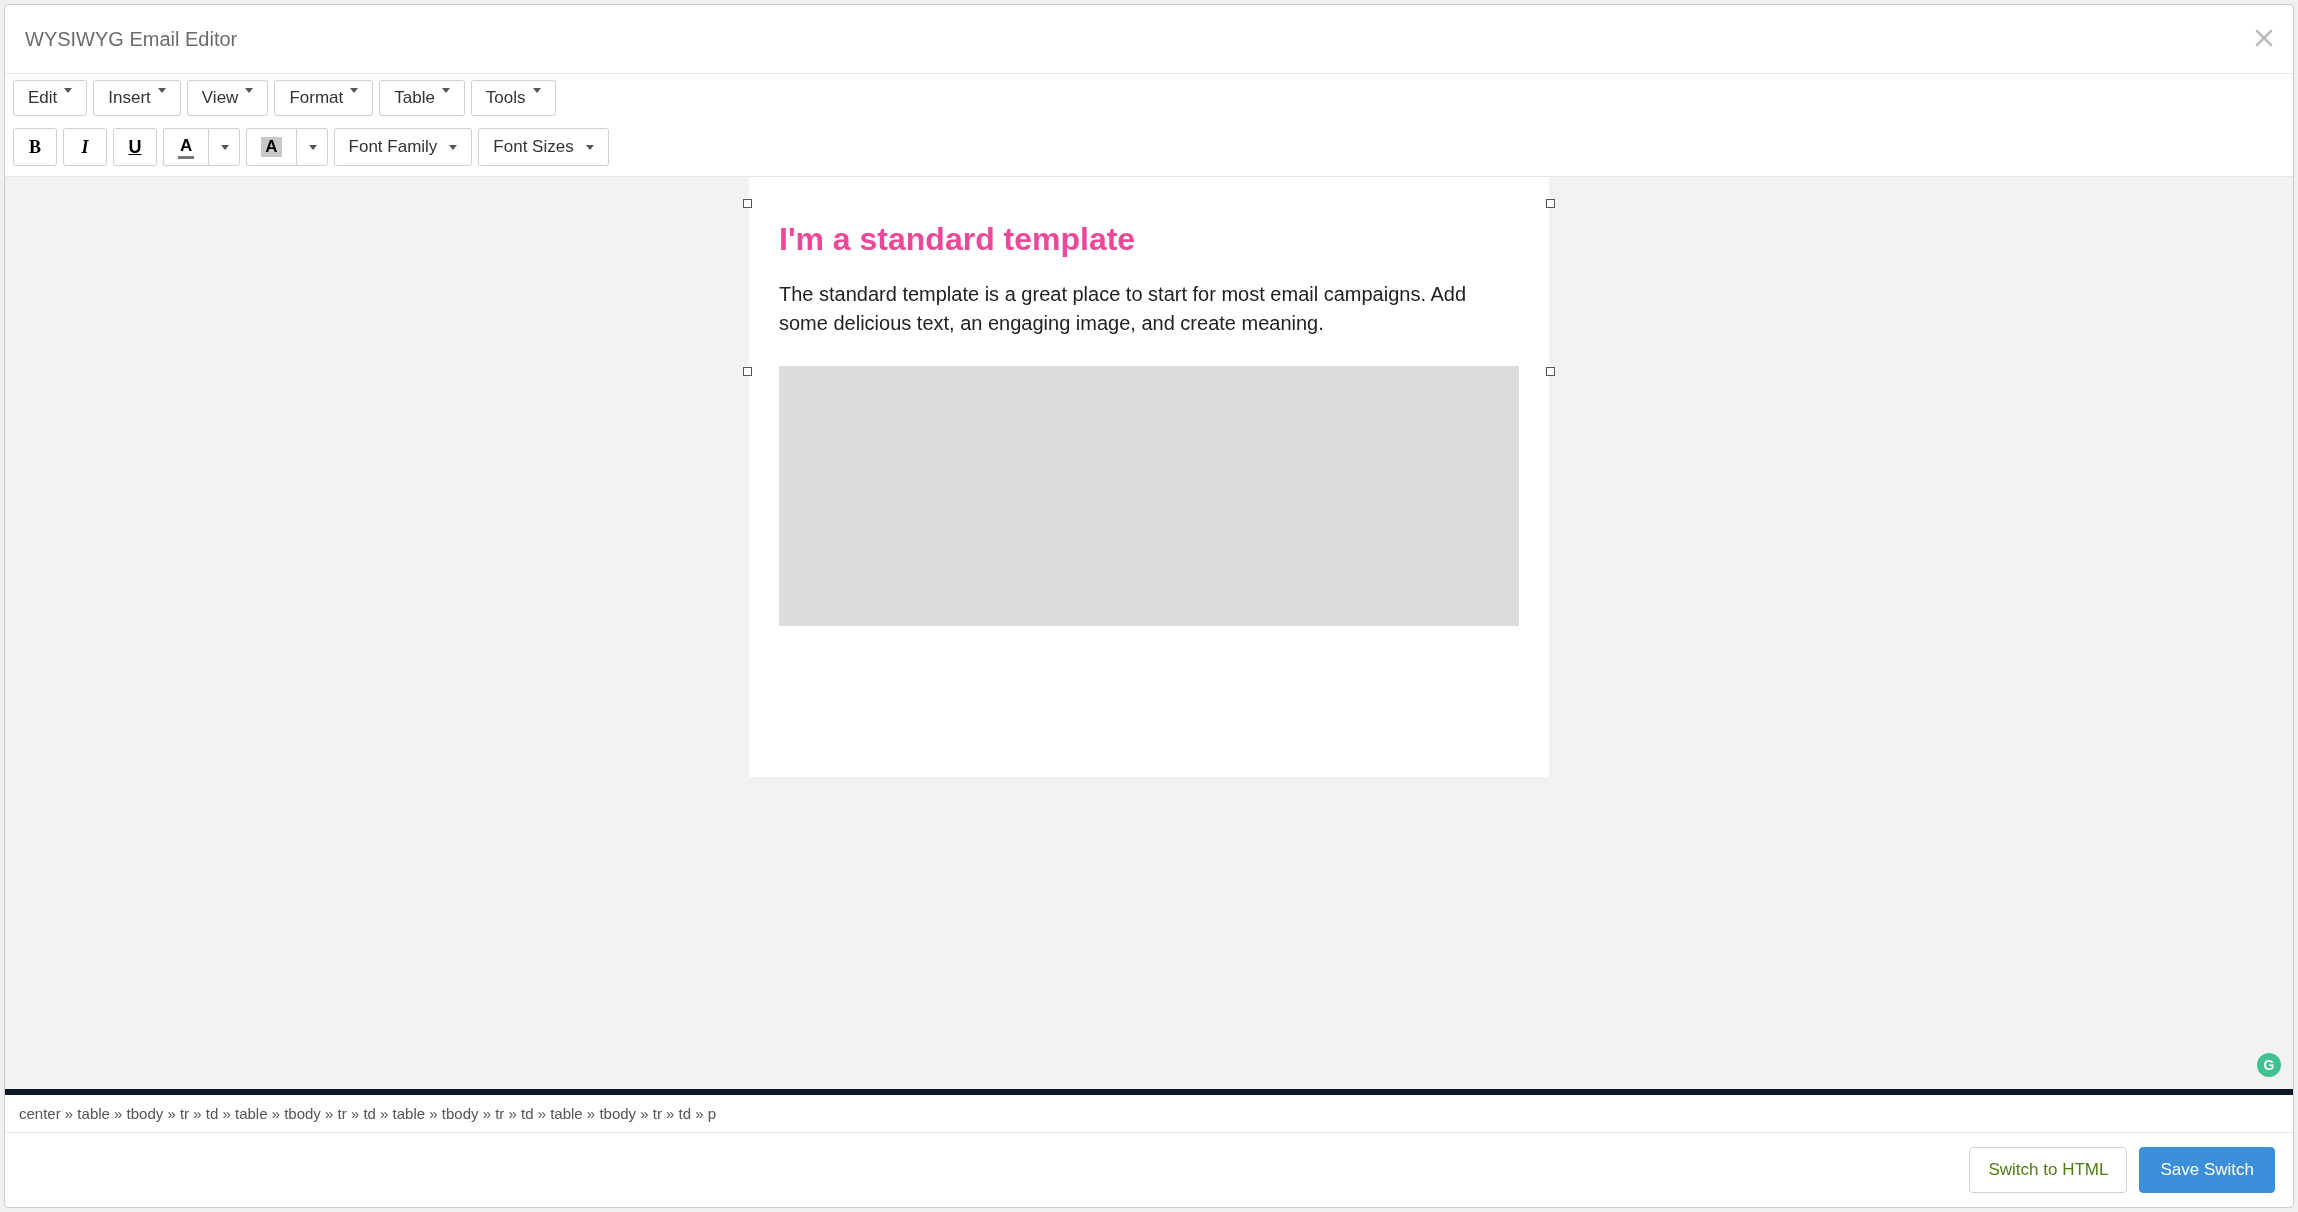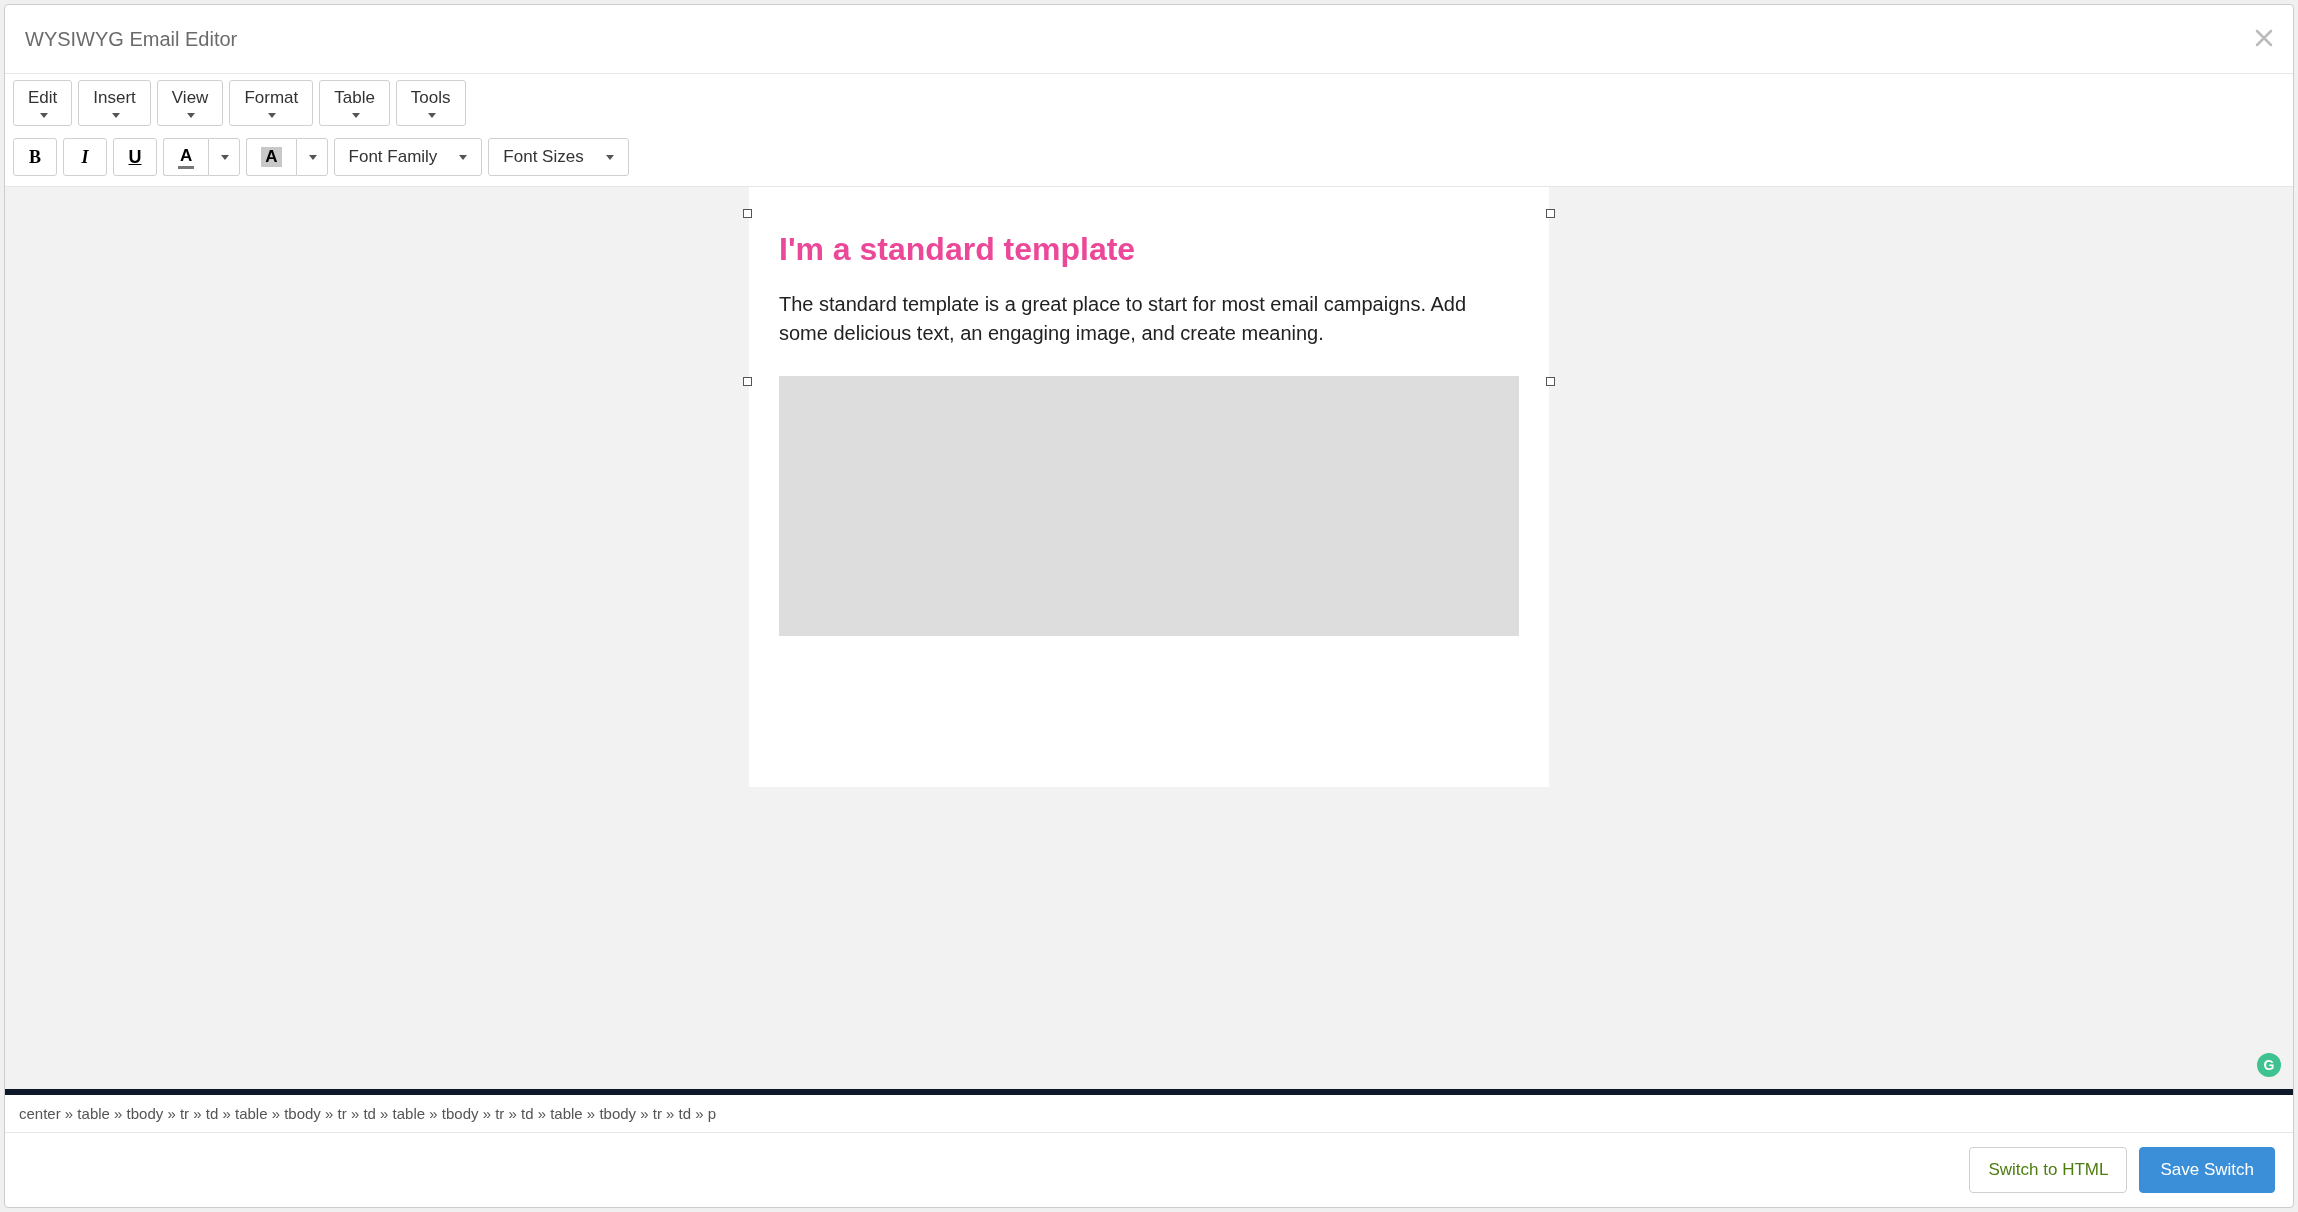--- a/index.html
+++ b/index.html
@@ -47,23 +47,22 @@
 .menubar { border-top: 1px solid #e6e6e6; }
 .menubar .btn, .formatbar .btn {
   background: #fff;
   border: 1px solid #d0d0d0;
   border-radius: 3px;
   padding: 7px 14px;
   font-size: 17px;
   color: #333;
   cursor: pointer;
   display: inline-flex;
-  align-items: center;
+  align-items: flex-start;
   gap: 5px;
-  flex-direction: column;
 }
 .caret {
   display: inline-block;
   width: 0; height: 0;
   border-left: 4px solid transparent;
   border-right: 4px solid transparent;
   border-top: 5px solid #555;
   margin-left: 2px;
 }
 .formatbar { border-bottom: 1px solid #e6e6e6; padding-bottom: 10px; }
@@ -109,21 +108,21 @@
   display:inline-block; font-weight:600; font-size:17px;
   border-bottom: 3px solid #777; padding: 0 2px;
 }
 .bgcolor-swatch {
   display:inline-block; font-weight:600; font-size:17px;
   background:#c8c8c8; padding: 0 4px;
 }
 .select-btn {
   background:#fff; border:1px solid #d0d0d0; border-radius:3px;
   padding:7px 14px; font-size:17px; color:#333; cursor:pointer;
-  display:inline-flex; align-items:center; gap:20px; height:38px;
+  display:inline-flex; align-items:center; gap:10px; height:38px;
 }
 
 .canvas-wrap {
   flex: 1 1 auto;
   background: #f2f2f2;
   overflow: hidden;
   position: relative;
 }
 .page {
   background:#fff;

